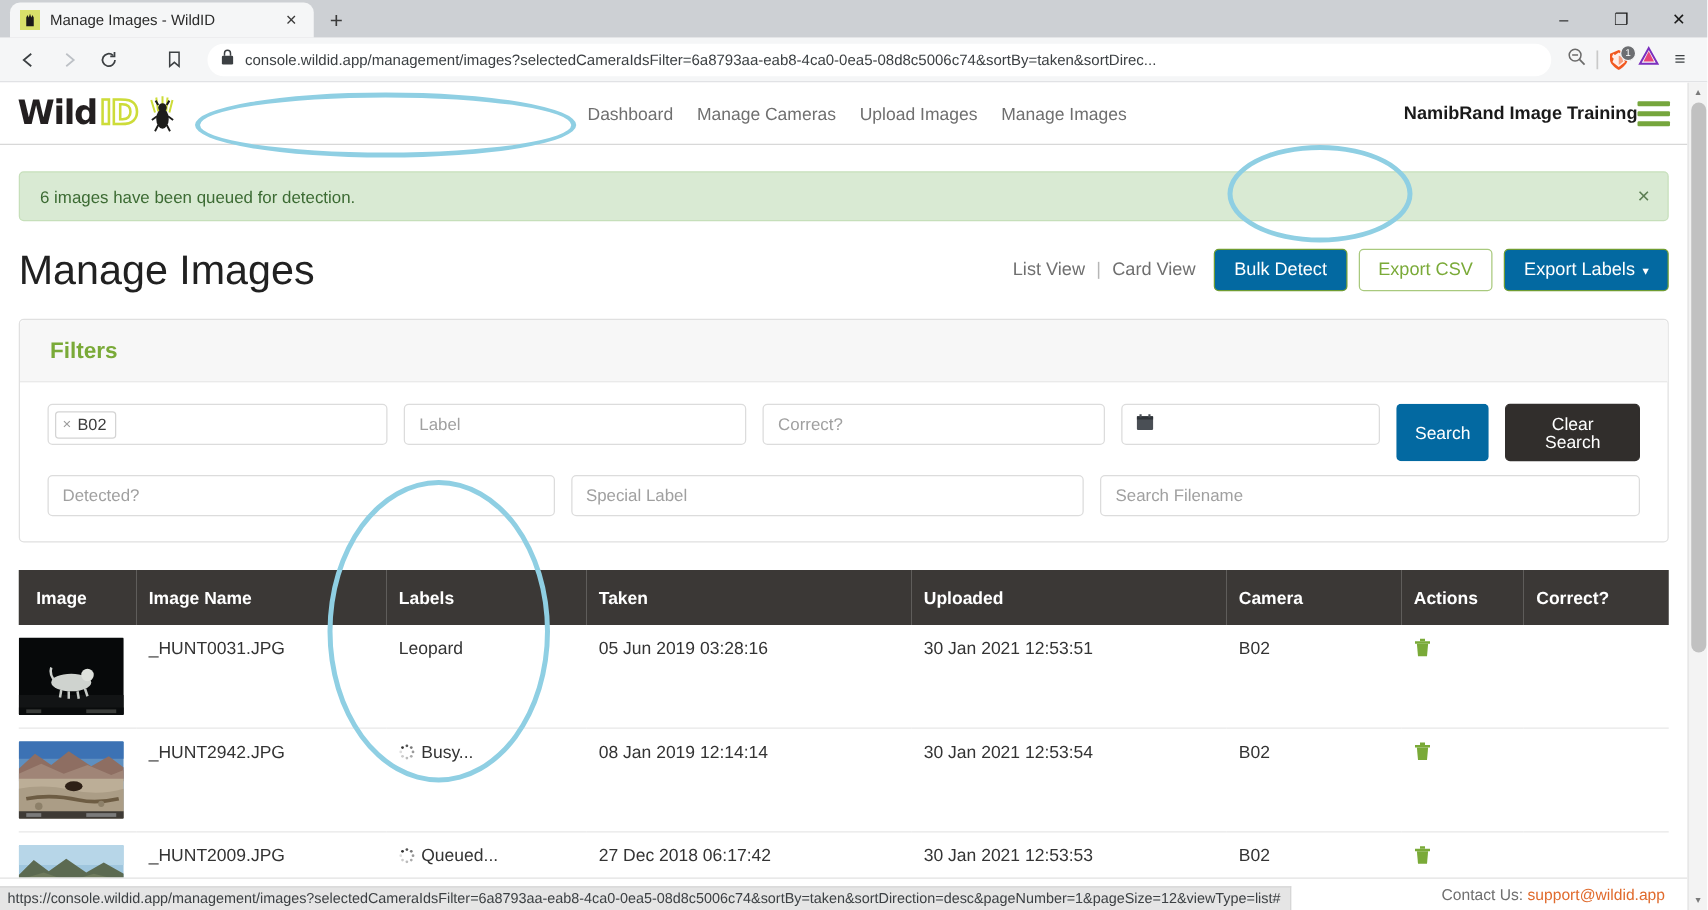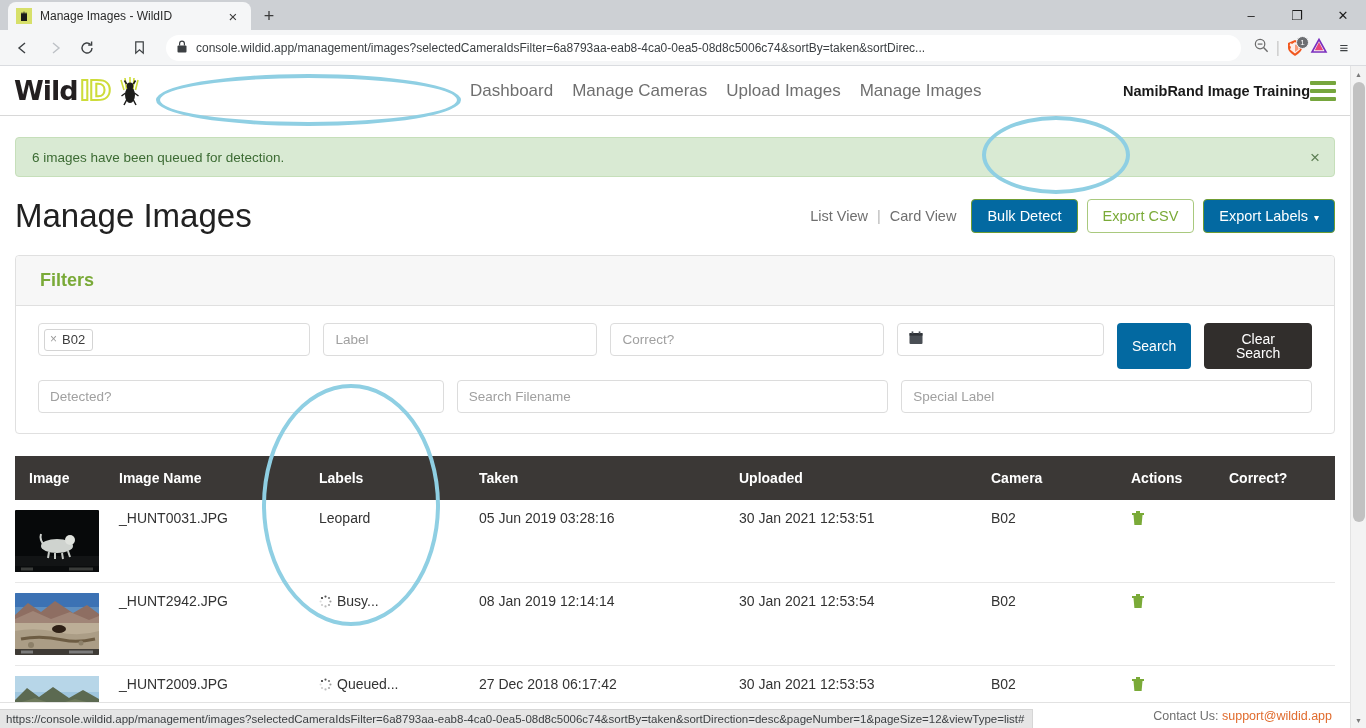--- a/index.html
+++ b/index.html
@@ -105,21 +105,21 @@
     -webkit-text-stroke: 2px #cddc39;
     letter-spacing: -1px; font-family: "DejaVu Sans", sans-serif;
   }
   .logo-animal { width: 34px; height: 34px; margin-left: 1px; }
 
   .mainnav {
     position: absolute; left: 470px; top: 0; height: 50px;
     display: flex; align-items: center; gap: 19px;
   }
   .mainnav a {
-    font-size: 17px; color: #6f6f6f; text-decoration: none; cursor: pointer;
+    font-size: 14px; color: #6f6f6f; text-decoration: none; cursor: pointer;
   }
   .header-right {
     position: absolute; right: 14px; top: 0; height: 50px;
     display: flex; align-items: center; gap: 0;
   }
   .org-name { font-size: 14.5px; font-weight: bold; color: #1a1a1a; }
   .hamburger { width: 26px; display: flex; flex-direction: column; gap: 4px; cursor: pointer; }
   .hamburger span { display:block; height: 4px; background: #76a63d; border-radius: 1px; }
 
   
@@ -407,25 +407,25 @@
                 </span>
                 <span></span>
               </div>
               <button class="btn-sm btn-green">Search</button>
               <button class="btn-sm btn-dark">Clear Search</button>
             </div>
             <div class="filter-row">
               <div class="fld" style="width:407px">
                 <span>Detected?</span>
               </div>
+              <div class="fld" style="width:412px">
+                <span>Special Label</span>
+              </div>
               <div class="fld" style="width:433px">
                 <span>Search Filename</span>
-              </div>
-              <div class="fld" style="width:412px">
-                <span>Special Label</span>
               </div>
             </div>
           </div>
         </div>
 
         <table class="tbl">
           <thead>
             <tr>
               <th style="width:92px; padding-left:14px">Image</th>
               <th style="width:200px">Image Name</th>

